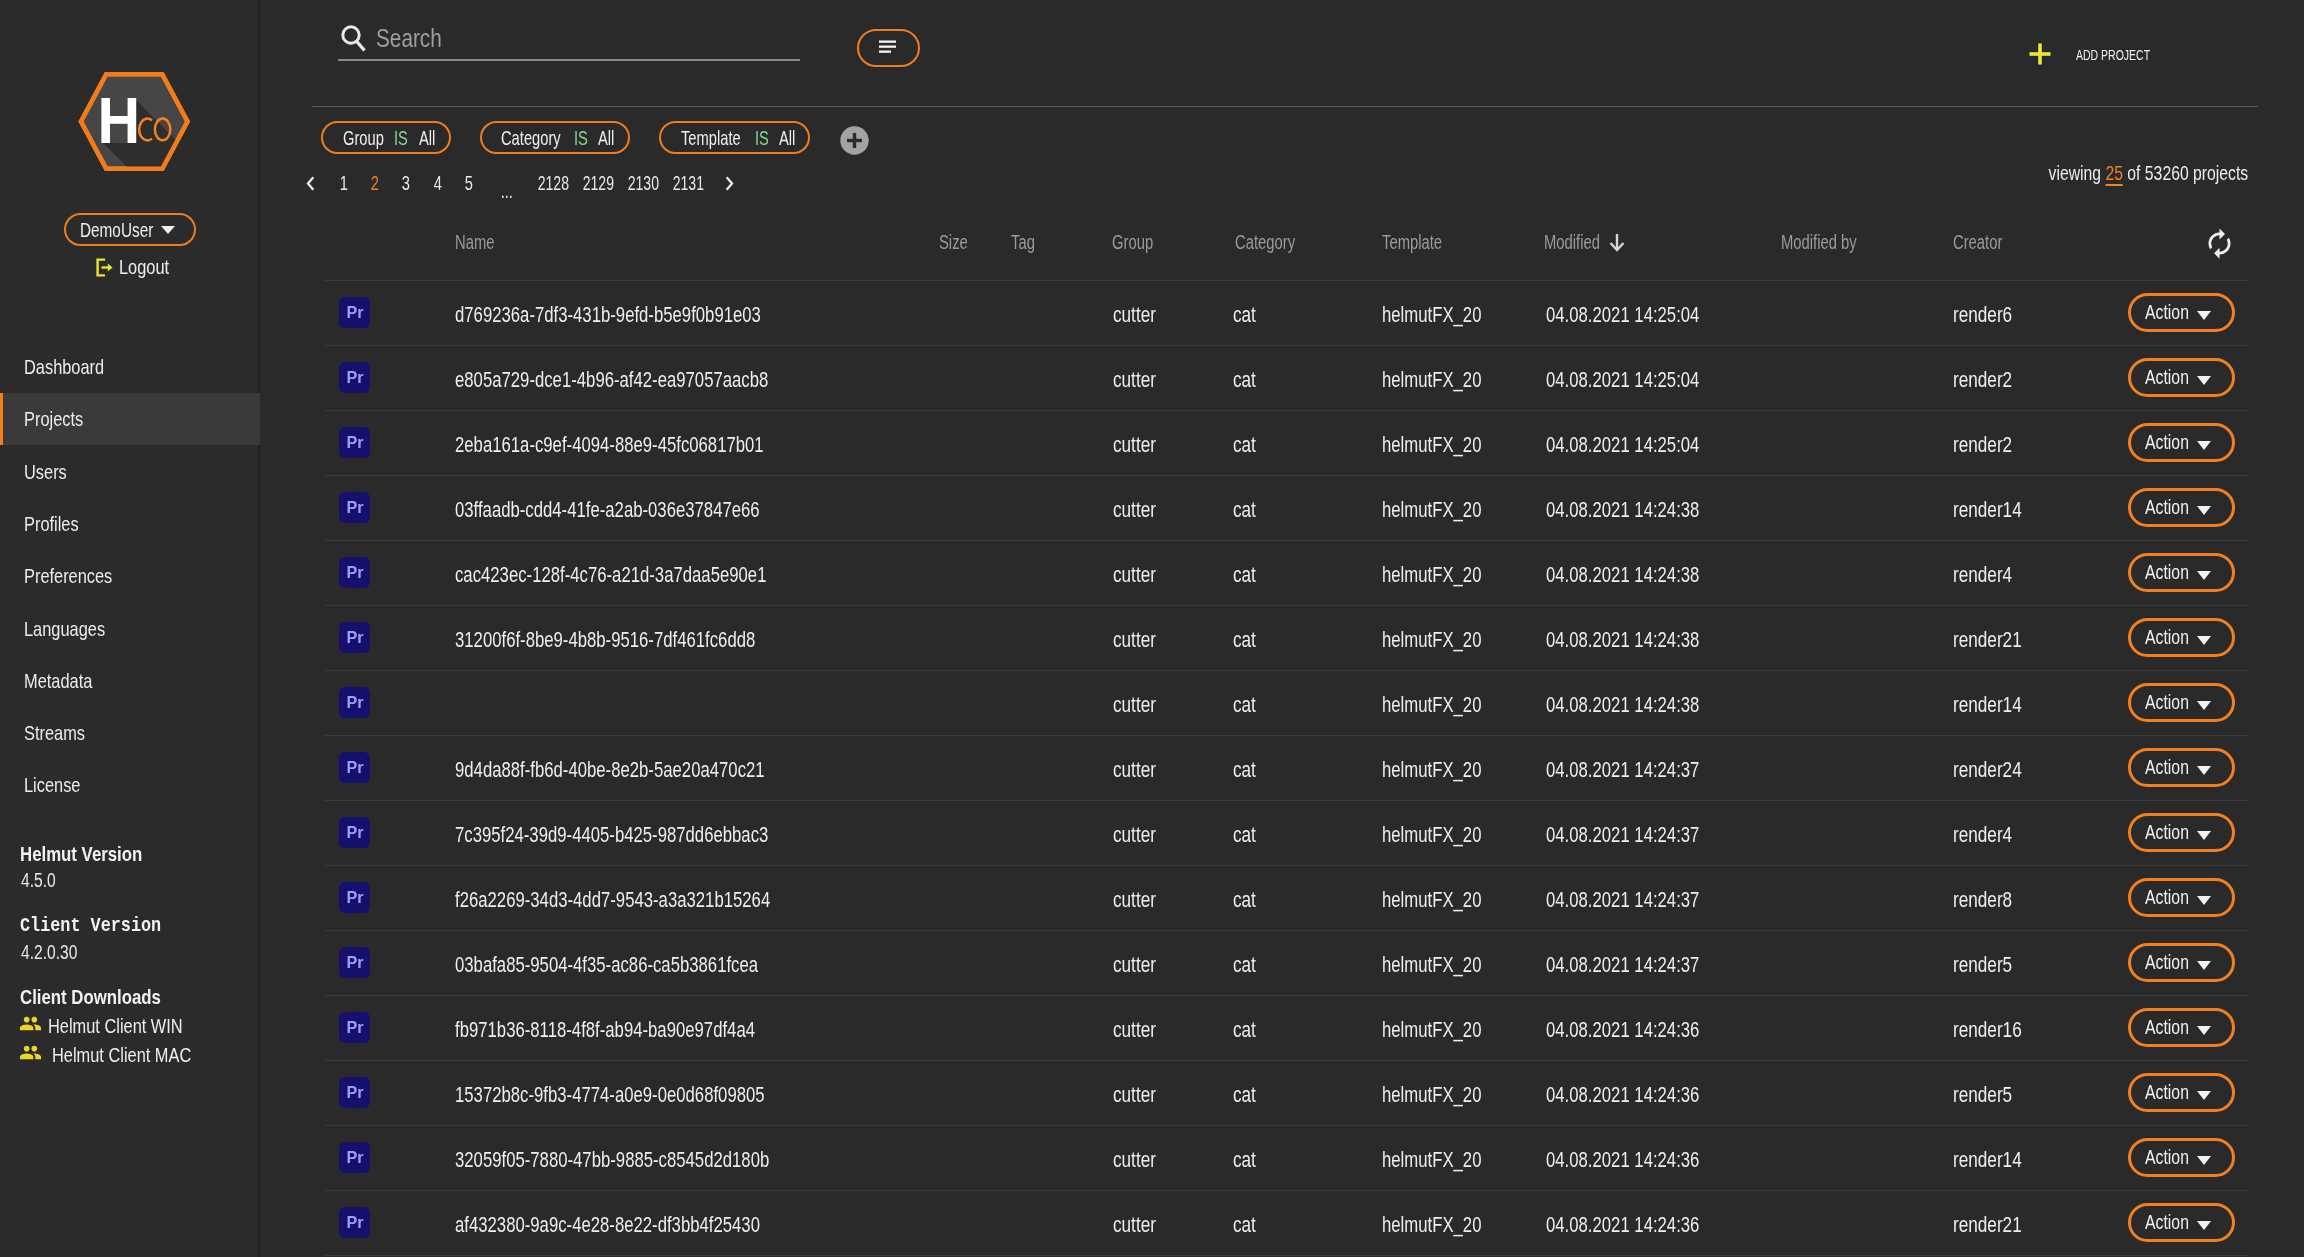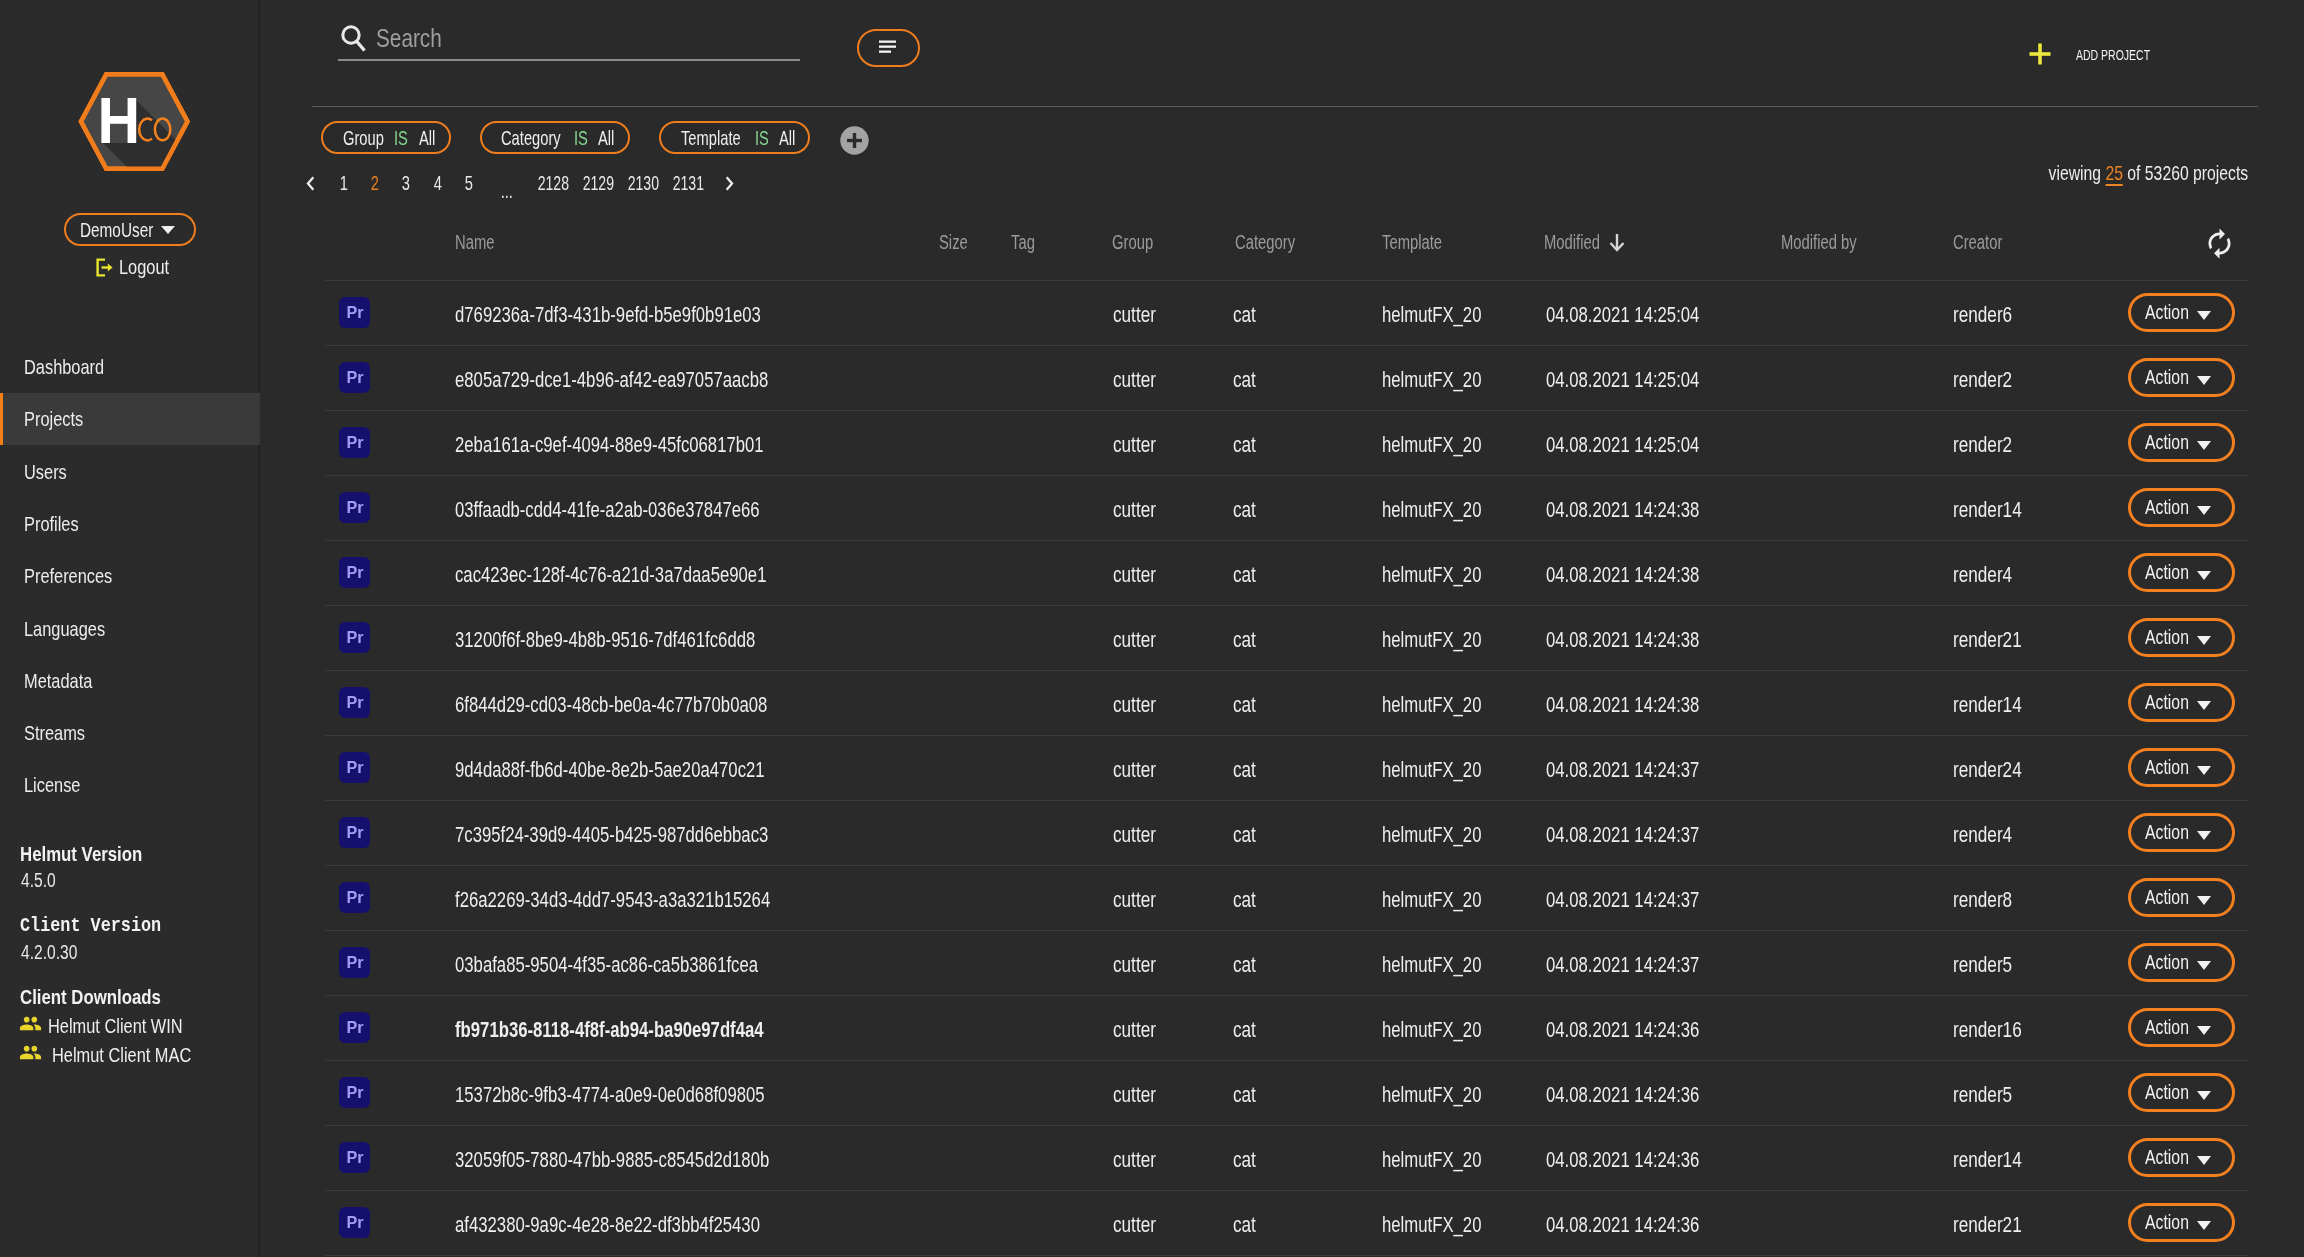--- a/index.html
+++ b/index.html
@@ -227,21 +227,20 @@
 <div class="cell" style="left:1546px;"><span class="t" style="transform:scaleX(0.76);">04.08.2021 14:24:38</span></div>
 <div class="cell" style="left:1953px;"><span class="t">render21</span></div>
 <div class="act">
       <div class="txt"><span class="tc" style="transform-origin:0 50%;transform:scaleX(0.79);">Action</span></div>
       <div class="tri"></div>
     </div>
 </div>
 <div class="row" style="top:670px;">
 <div class="sep" style="top:0;"></div>
 <div class="pr"><span>Pr</span></div>
-<div class="cell" style="left:455px;"><span class="t" style="transform:scaleX(0.76);">6f844d29-cd03-48cb-be0a-4c77b70b0a08</span></div>
 <div class="cell" style="left:1113px;"><span class="t">cutter</span></div>
 <div class="cell" style="left:1233px;"><span class="t">cat</span></div>
 <div class="cell" style="left:1382px;"><span class="t" style="transform:scaleX(0.76);">helmutFX_20</span></div>
 <div class="cell" style="left:1546px;"><span class="t" style="transform:scaleX(0.76);">04.08.2021 14:24:38</span></div>
 <div class="cell" style="left:1953px;"><span class="t">render14</span></div>
 <div class="act">
       <div class="txt"><span class="tc" style="transform-origin:0 50%;transform:scaleX(0.79);">Action</span></div>
       <div class="tri"></div>
     </div>
 </div>
@@ -297,21 +296,21 @@
 <div class="cell" style="left:1546px;"><span class="t" style="transform:scaleX(0.76);">04.08.2021 14:24:37</span></div>
 <div class="cell" style="left:1953px;"><span class="t">render5</span></div>
 <div class="act">
       <div class="txt"><span class="tc" style="transform-origin:0 50%;transform:scaleX(0.79);">Action</span></div>
       <div class="tri"></div>
     </div>
 </div>
 <div class="row" style="top:995px;">
 <div class="sep" style="top:0;"></div>
 <div class="pr"><span>Pr</span></div>
-<div class="cell" style="left:455px;font-weight:bold;"><span class="t" style="transform:scaleX(0.76);">fb971b36-8118-4f8f-ab94-ba90e97df4a4</span></div>
+<div class="cell" style="left:455px;"><span class="t" style="transform:scaleX(0.76);">fb971b36-8118-4f8f-ab94-ba90e97df4a4</span></div>
 <div class="cell" style="left:1113px;"><span class="t">cutter</span></div>
 <div class="cell" style="left:1233px;"><span class="t">cat</span></div>
 <div class="cell" style="left:1382px;"><span class="t" style="transform:scaleX(0.76);">helmutFX_20</span></div>
 <div class="cell" style="left:1546px;"><span class="t" style="transform:scaleX(0.76);">04.08.2021 14:24:36</span></div>
 <div class="cell" style="left:1953px;"><span class="t">render16</span></div>
 <div class="act">
       <div class="txt"><span class="tc" style="transform-origin:0 50%;transform:scaleX(0.79);">Action</span></div>
       <div class="tri"></div>
     </div>
 </div>

